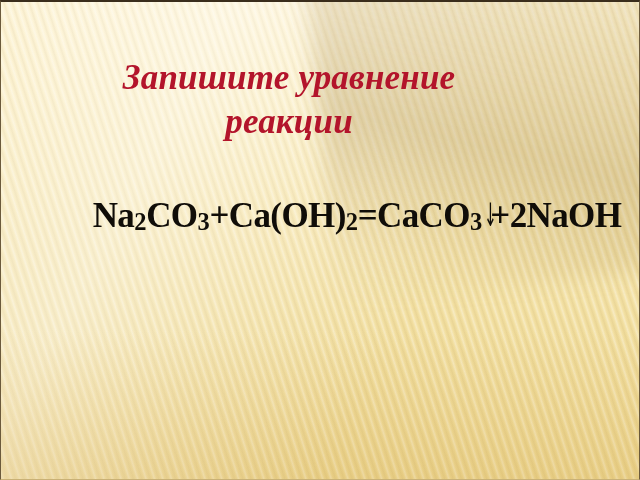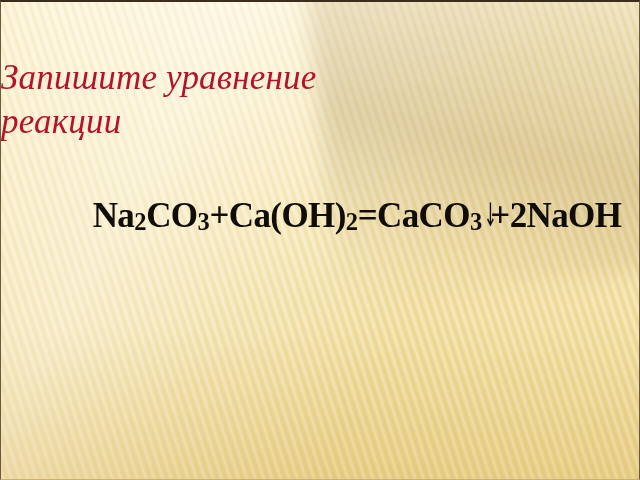--- a/index.html
+++ b/index.html
@@ -97,23 +97,23 @@
     inset: 0;
     z-index: 5;
   }
 
   
   #title {
     position: absolute;
     top: 54px;
     left: 0;
     width: 576px;
-    text-align: left;
+    text-align: center;
     color: #b3142b;
-    font-weight: normal;
+    font-weight: bold;
     font-style: italic;
     font-size: 35px;
     line-height: 44px;
     letter-spacing: 0.2px;
     white-space: pre-line;
   }
 
   
   #equation {
     position: absolute;

